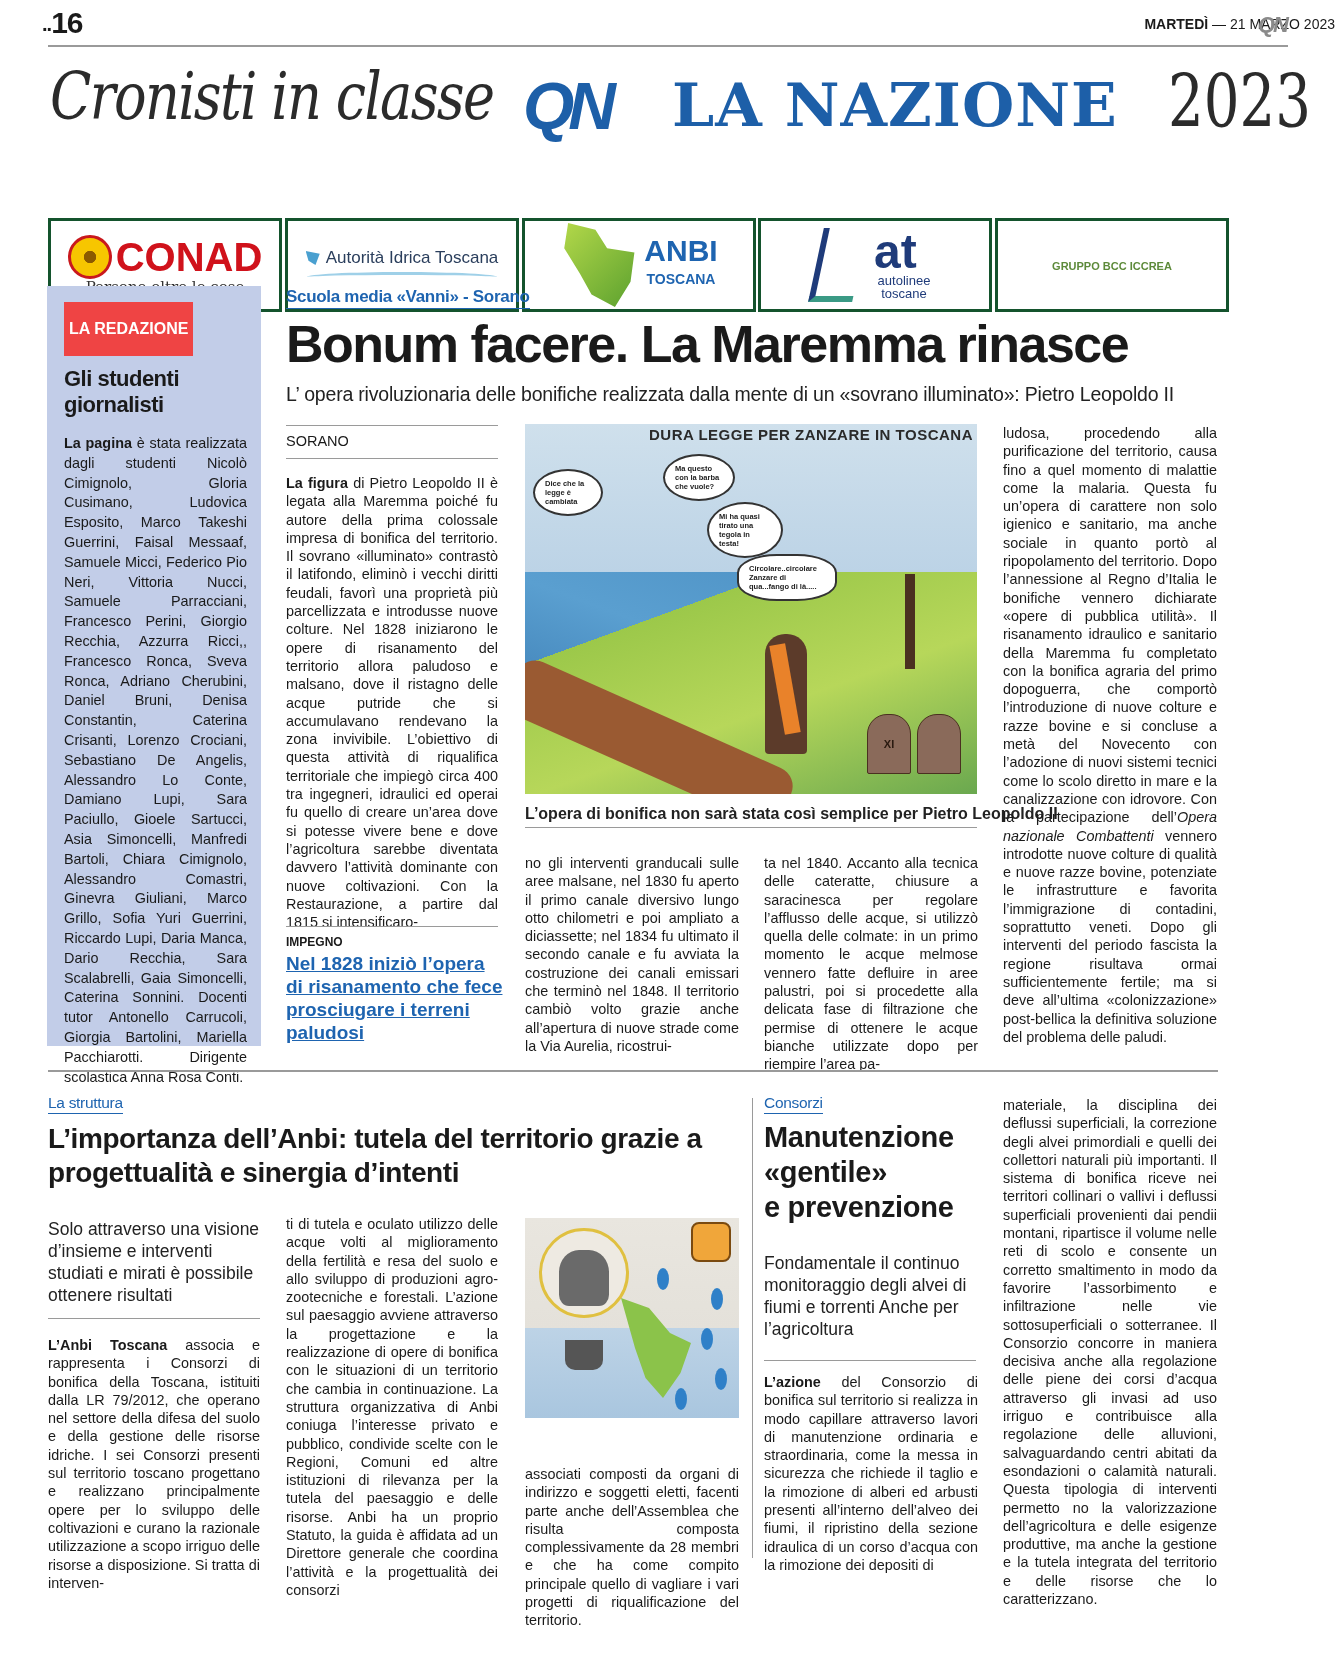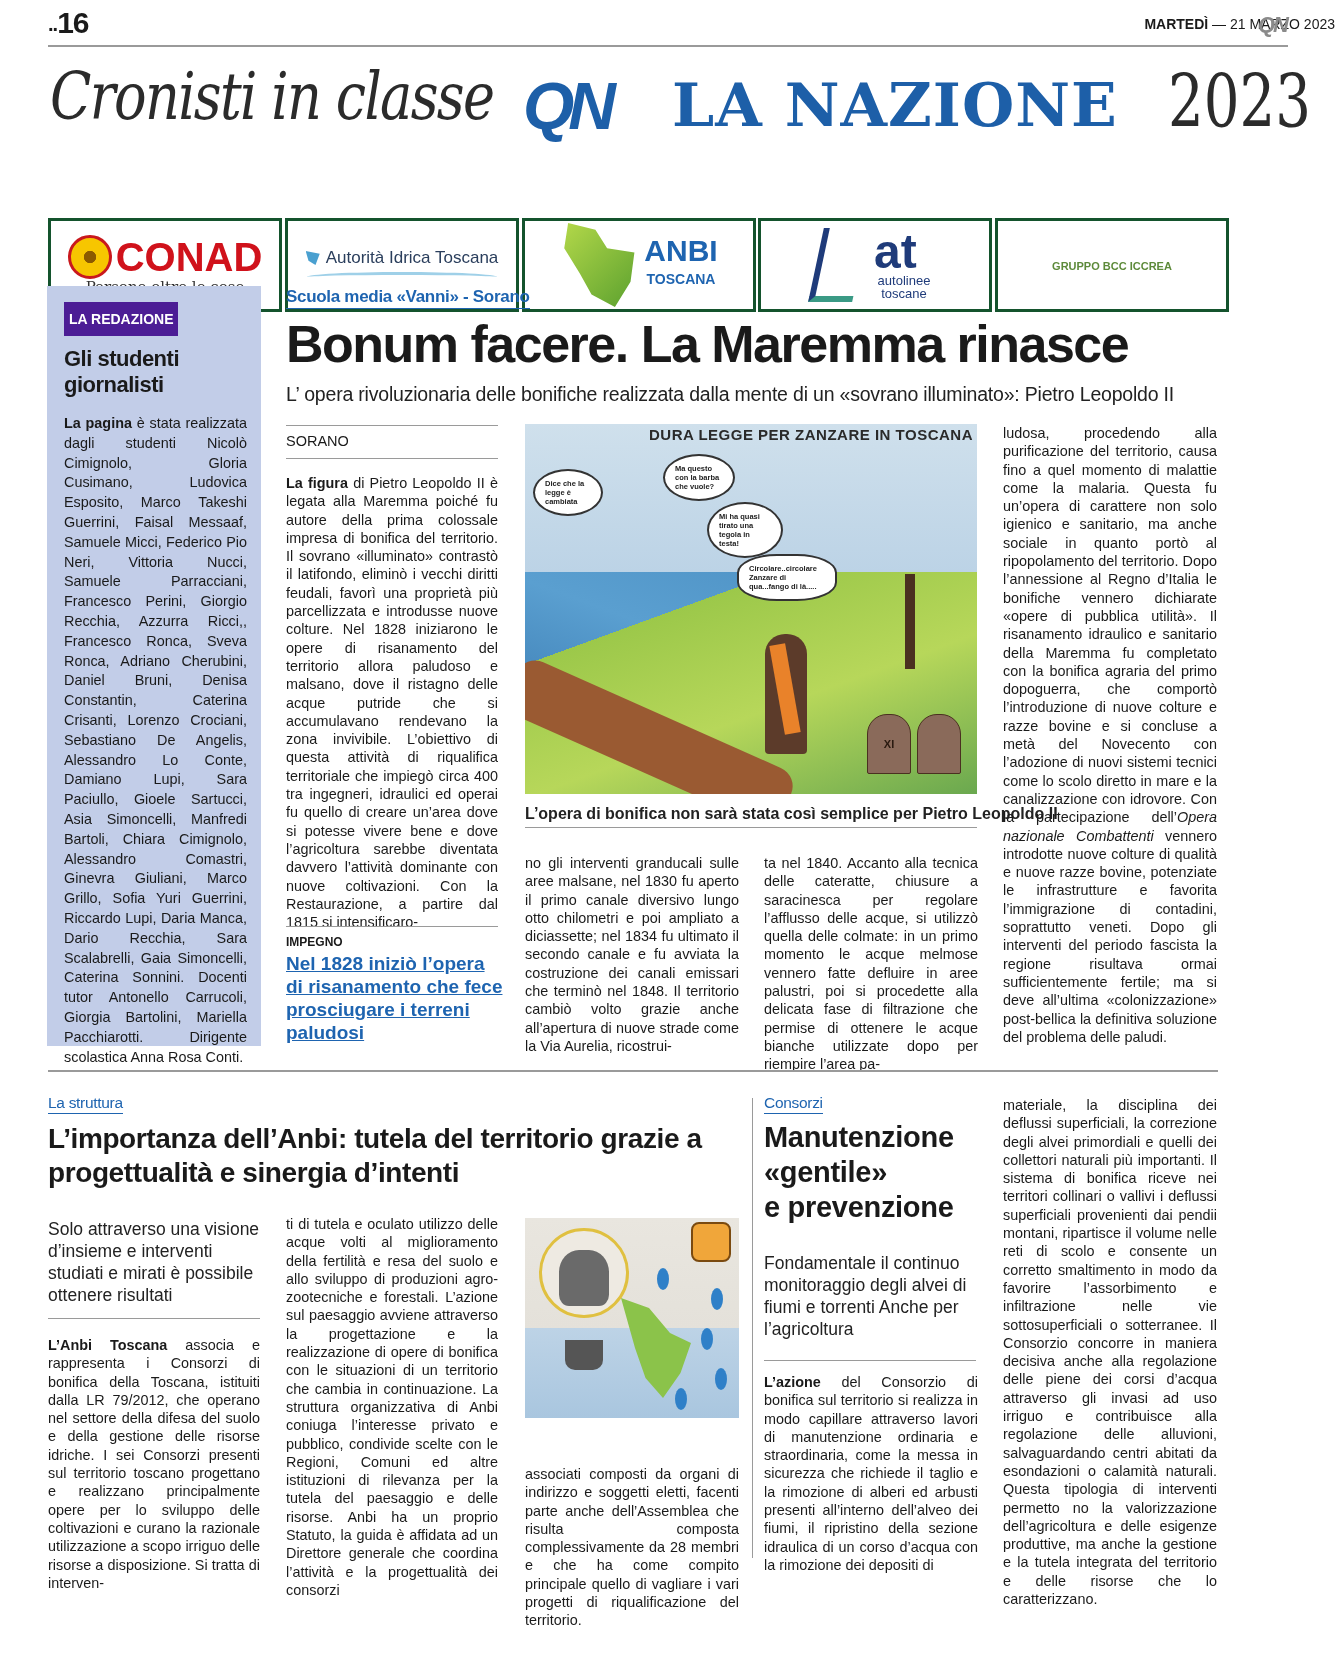--- a/index.html
+++ b/index.html
@@ -2,21 +2,21 @@
 <html><head>
 <meta charset="utf-8">
 <style>
   * { box-sizing: border-box; margin: 0; padding: 0; }
   html, body { width: 1335px; height: 1657px; background: #ffffff; overflow: hidden; }
   body { font-family: "Liberation Sans", sans-serif; color: #1a1a1a; position: relative; }
 
   .abs { position: absolute; }
 
   
-  .page-num { left: 48px; top: 6px; font-size: 30px; font-weight: bold; letter-spacing: -1px; text-align: right; }
+  .page-num { left: 42px; top: 6px; font-size: 30px; font-weight: bold; letter-spacing: -1px; text-align: right; }
   .page-num .dots { font-size: 20px; vertical-align: 2px; }
   .date-line { left: 0; width: 1335px; top: 16px; text-align: right; font-size: 14px; }
   .date-line b { font-weight: bold; }
   .qn-small { right: 48px; top: 12px; font-size: 22px; font-weight: bold; font-style: italic; color: #8a8a8a; letter-spacing: -2px; }
   .top-rule { left: 48px; top: 45px; width: 1240px; height: 2px; background: #9a9a9a; }
 
   
   .masthead-cronisti { left: 50px; top: 58px; font-family: "DejaVu Serif", serif; font-size: 66px; color: #2b2b2b; letter-spacing: -2px; transform: scaleX(0.82); transform-origin: left top; font-style: italic; }
   .masthead-qn { left: 523px; top: 68px; font-size: 66px; font-weight: bold; font-style: italic; color: #1d5fa8; letter-spacing: -6px; }
   .masthead-nazione { left: 672px; top: 70px; font-family: "DejaVu Serif", serif; font-weight: bold; font-size: 60px; color: #1d5fa8; letter-spacing: 1px; }
@@ -34,21 +34,21 @@
   .anbi-text small { display: block; font-size: 14px; letter-spacing: 0; }
   .at-mark { width: 44px; height: 74px; border-left: 6px solid #1f3b7a; border-bottom: 6px solid #3a9a85; transform: skewX(-12deg); }
   .at-text { font-size: 48px; font-weight: bold; color: #1f3b7a; line-height: 44px; }
   .at-sub { font-size: 13px; color: #1f3b7a; line-height: 13px; text-align: center; }
   .sp-banca { font-size: 38px; color: #555; letter-spacing: -1px; }
   .sp-banca .tema { color: #7da03c; font-weight: bold; letter-spacing: 1px; }
   .sp-banca-sub { font-size: 11px; font-weight: bold; color: #5d8a3a; margin-top: 2px; }
 
   
   .sidebar { left: 47px; top: 286px; width: 214px; height: 760px; background: #c2cde8; padding: 16px 14px 0 17px; }
-  .tag-redazione { display: inline-block; background: #4c1d95; color: #fff; font-weight: bold; font-size: 14px; padding: 9px 5px; }
+  .tag-redazione { display: inline-block; background: #ef4444; color: #fff; font-weight: bold; font-size: 16px; padding: 18px 5px; }
   .sidebar-title { font-size: 22px; font-weight: bold; line-height: 26px; margin-top: 10px; letter-spacing: -0.5px; }
   .sidebar-body { font-size: 14.4px; line-height: 19.8px; margin-top: 16px; text-align: justify; hyphens: manual; }
 
   
   .kicker { font-size: 17px; color: #1e64b0; border-bottom: 1px solid #1e64b0; display: inline-block; padding-bottom: 1px; font-weight: bold; letter-spacing: -0.3px; }
   .main-kicker { left: 286px; top: 287px; }
   .main-title { left: 286px; top: 314px; font-size: 52px; font-weight: bold; letter-spacing: -1.5px; white-space: nowrap; }
   .main-sub { left: 286px; top: 383px; font-size: 19.5px; color: #222; white-space: nowrap; letter-spacing: -0.2px; }
 
   .rule { background: #9a9a9a; height: 1px; }

